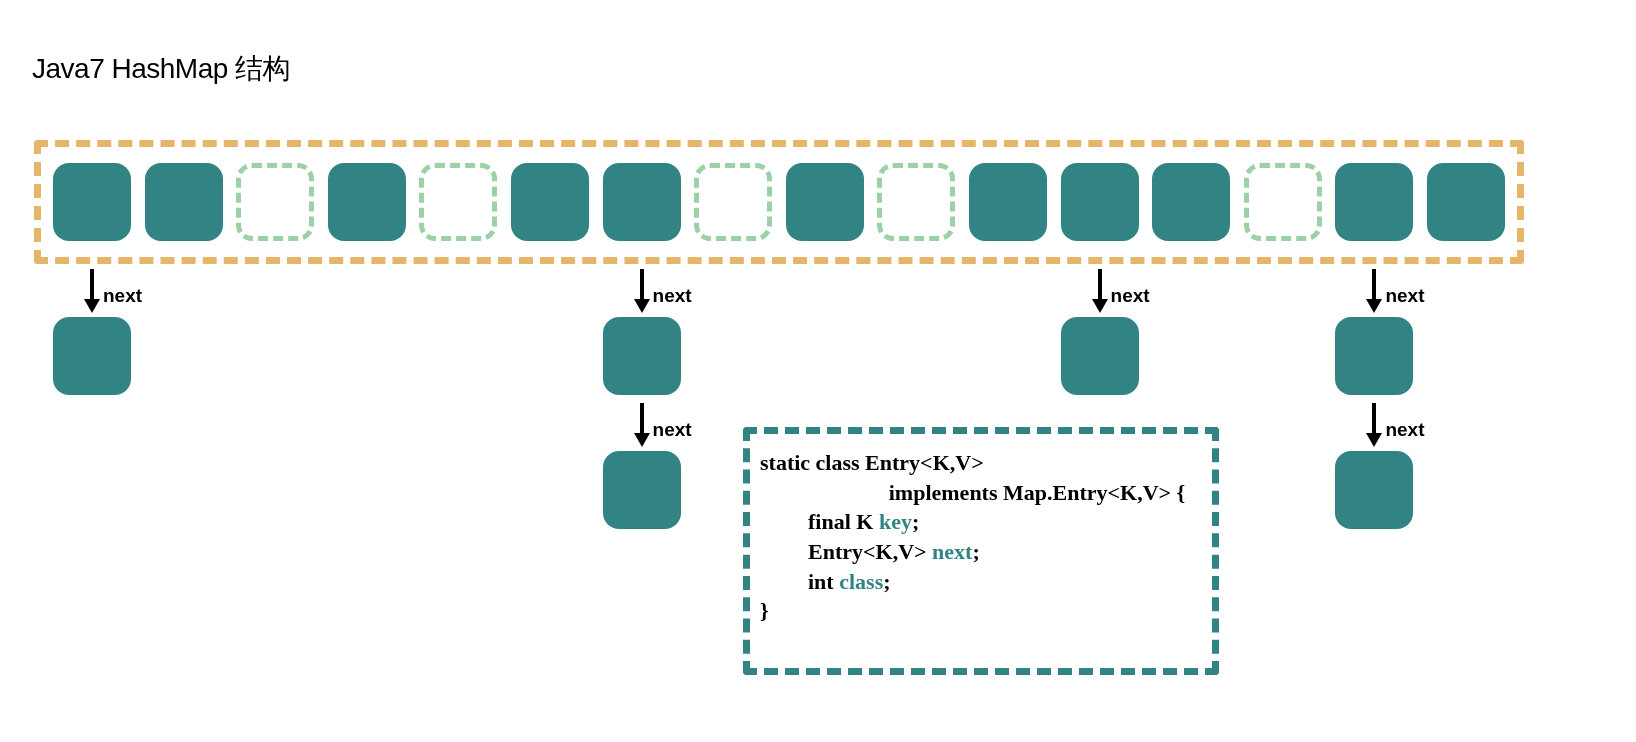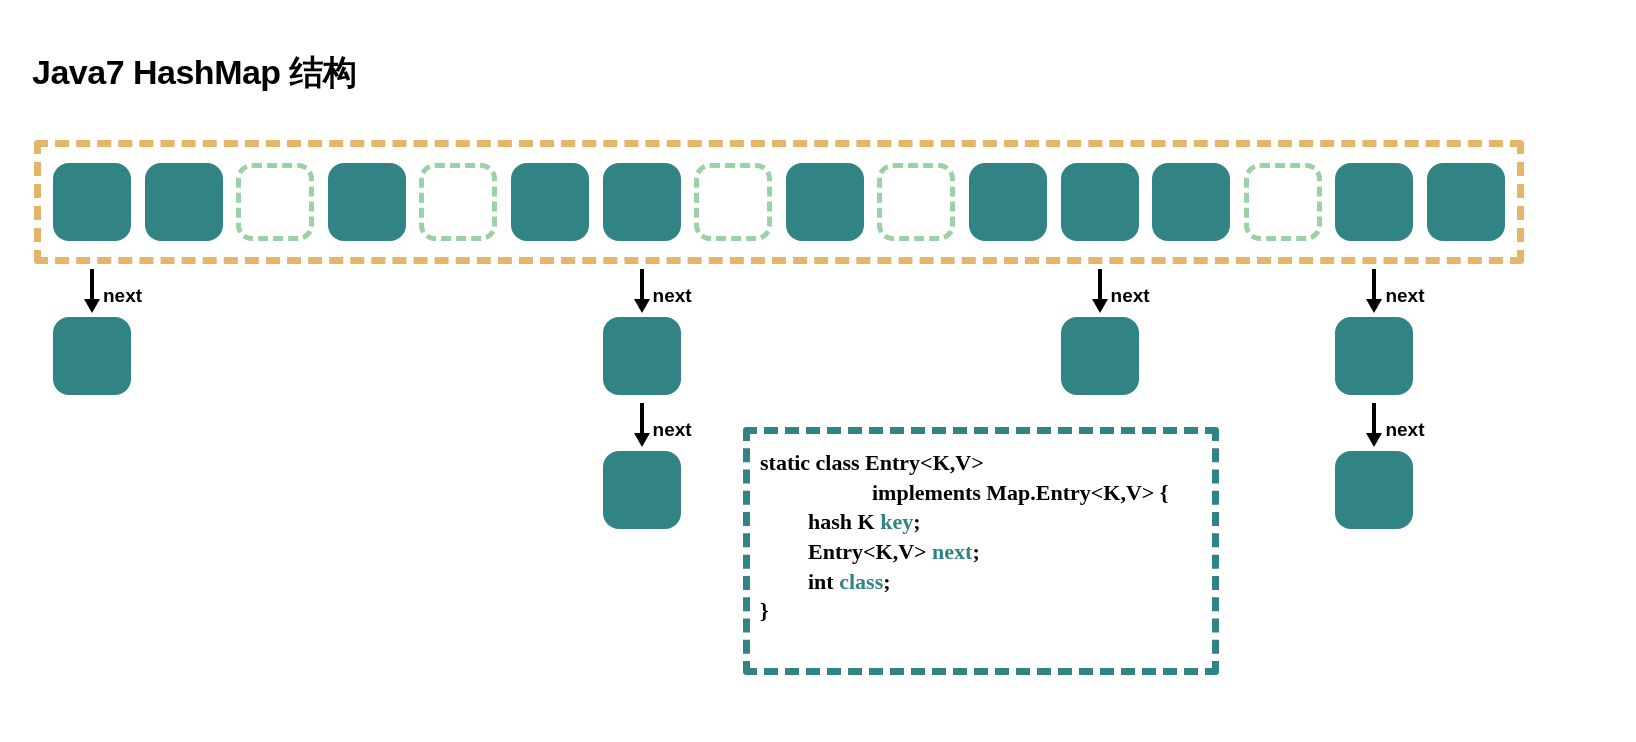--- a/index.html
+++ b/index.html
@@ -10,22 +10,22 @@
     font-family: Arial, "Helvetica Neue", Helvetica, sans-serif;
     width: 1636px;
     height: 742px;
     position: relative;
     overflow: hidden;
   }
   .title {
     position: absolute;
     left: 32px;
     top: 50px;
-    font-size: 34px;
-    font-weight: 700;
+    font-size: 28px;
+    font-weight: 400;
     color: #000;
     letter-spacing: -0.5px;
   }
   .array-container {
     position: absolute;
     left: 34px;
     top: 140px;
     width: 1490px;
     height: 124px;
     border: 7px dashed #e5b56a;
@@ -84,21 +84,21 @@
     border-radius: 4px;
     padding: 14px 10px;
     font-size: 22px;
     font-weight: 800;
     line-height: 1.35;
     color: #000;
     font-family: Liberation Serif, serif;
   }
   .code-box .field { color: #318483; margin-top: 36px; }
   .code-indent1 { padding-left: 48px; }
-  .code-indent-impl { padding-left: 112px; }
+  .code-indent-impl { padding-left: 112px; text-align: center; }
 </style>
 </head>
 <body>
 
 <div class="title">Java7 HashMap 结构</div>
 
 <div class="array-container" id="array-container">
     <div class="bucket filled"></div>
     <div class="bucket filled"></div>
     <div class="bucket empty"></div>
@@ -165,21 +165,21 @@
       </svg>
       <span class="arrow-label">next</span>
     </div>
     <div class="node" style="left: 1335.4px; top: 451px;"></div>
   </div>
 
 <div class="code-box">
   <div>static class Entry&lt;K,V&gt;</div>
   <div class="code-indent-impl">implements Map.Entry&lt;K,V&gt; {</div>
   <div class="code-indent1">
-    <span>hash K </span><span class="field">key</span><span>;</span>
+    <span>final K </span><span class="field">key</span><span>;</span>
   </div>
   <div class="code-indent1">
     <span>Entry&lt;K,V&gt; </span><span class="field">next</span><span>;</span>
   </div>
   <div class="code-indent1">
     <span>int </span><span class="field">class</span><span>;</span>
   </div>
   <div>}</div>
 </div>
 

